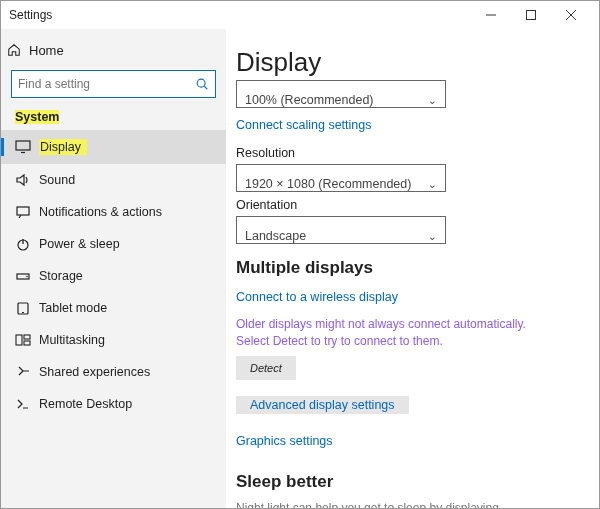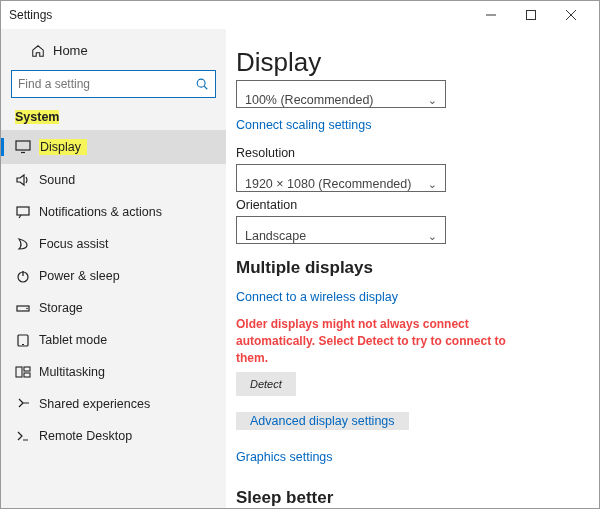--- a/index.html
+++ b/index.html
@@ -3,21 +3,21 @@
 <meta charset="utf-8">
 <style>
 * { box-sizing: border-box; margin: 0; padding: 0; font-family: "Segoe UI", Arial, sans-serif; }
 html, body { width: 600px; height: 509px; overflow: hidden; background: #fff; }
 .window { width: 600px; height: 509px; border: 1px solid #999; display: flex; flex-direction: column; background: #fff; }
 .titlebar { display: flex; align-items: center; height: 28px; padding: 0 8px; font-size: 12px; color: #222; }
 .titlebar .title { flex: 1; }
 .winbtn { width: 40px; height: 28px; display: flex; align-items: center; justify-content: center; font-size: 13px; color: #333; cursor: default; font-family: Arial, sans-serif; }
 .body { flex: 1; display: flex; min-height: 0; }
 .sidebar { width: 225px; background: #f3f3f3; padding: 6px 0 0 0; display: flex; flex-direction: column; }
-.home-row { display: flex; align-items: flex-end; padding: 8px 30px; font-size: 13px; color: #222; }
+.home-row { display: flex; align-items: flex-start; padding: 8px 6px; font-size: 13px; color: #222; }
 .home-row .icon { width: 22px; display: flex; align-items: center; justify-content: flex-start; }
 .search-wrap { padding: 4px 10px 6px 10px; }
 .search { width: 100%; height: 28px; border: 1px solid #0a6fb8; background: #fff; display: flex; align-items: center; padding: 0 6px; }
 .search input { flex: 1; border: none; outline: none; font-size: 12px; color: #777; background: transparent; }
 .search .sicon { color: #0a6fb8; font-size: 13px; }
 .category { font-size: 12.5px; font-weight: 700; color: #222; padding: 6px 14px 6px 14px; }
 .hl-yellow { background: #f5f55a; }
 .nav { display: flex; flex-direction: column; }
 .nav-item { display: flex; align-items: center; padding: 9px 14px; font-size: 12.5px; color: #222; cursor: default; position: relative; }
 .nav-item .icon { width: 24px; display: flex; align-items: center; justify-content: flex-start; color: #333; }
@@ -26,21 +26,21 @@
 .nav-item .label-wrap { display: inline-block; padding: 1px 6px 1px 1px; }
 .content { flex: 1; padding: 18px 18px 0 10px; overflow: hidden; position: relative; }
 .content h1 { font-size: 26px; font-weight: 400; color: #222; margin-bottom: 8px; }
 .dropdown { width: 210px; height: 28px; border: 1px solid #666; display: flex; align-items: flex-end; padding: 0 8px; font-size: 12.5px; color: #444; margin-bottom: 6px; cursor: default; }
 .dropdown .val { flex: 1; }
 .dropdown .chev { color: #555; font-size: 11px; }
 .link { color: #0067c0; font-size: 12.5px; margin: 4px 0 10px 0; display: inline-block; }
 .link.hl { background: #e5e5e5; padding: 2px 14px; }
 .field-label { font-size: 12.5px; color: #222; margin: 4px 0 4px 0; }
 .section-head { font-size: 17px; font-weight: 600; color: #222; margin: 14px 0 8px 0; }
-.desc { font-size: 12px; color: #ef4444; line-height: 1.4; margin: 2px 0 6px 0; width: 300px; font-weight: bold; }
+.desc { font-size: 12px; color: #8b5cf6; line-height: 1.4; margin: 2px 0 6px 0; width: 300px; }
 .detect-btn { background: #e5e5e5; border: none; padding: 6px 14px; font-size: 11px; color: #222; cursor: default; margin-bottom: 12px; font-style: italic; }
 .sb-desc { font-size: 12px; color: #777; line-height: 1.4; margin: 2px 0 6px 0; width: 300px; }
 .fade-top { position: relative; overflow: hidden; }
 svg { display: block; }
 </style>
 </head>
 <body>
 
 <div class="window">
   <div class="titlebar">
@@ -112,28 +112,20 @@
               <svg width="16" height="14" viewBox="0 0 16 14">
                 <rect x="2" y="2" width="12" height="8" fill="none" stroke="#222" stroke-width="1.2"></rect>
                 <path d="M6 10 L4 13" stroke="#222" stroke-width="1.2"></path>
               </svg>
             </span>
           <span>Notifications &amp; actions</span>
         </div>
         <div class="nav-item">
           <span class="icon">
               <svg width="16" height="14" viewBox="0 0 16 14">
-                <path d="M4 2 Q12 4 12 8 Q12 12 4 12 Q8 8 4 2 Z" fill="none" stroke="#222" stroke-width="1.2"></path>
-              </svg>
-            </span>
-          <span>Focus assist</span>
-        </div>
-        <div class="nav-item">
-          <span class="icon">
-              <svg width="16" height="14" viewBox="0 0 16 14">
                 <circle cx="8" cy="8" r="5" fill="none" stroke="#222" stroke-width="1.2"></circle>
                 <line x1="8" y1="2" x2="8" y2="7" stroke="#222" stroke-width="1.3"></line>
               </svg>
             </span>
           <span>Power &amp; sleep</span>
         </div>
         <div class="nav-item">
           <span class="icon">
               <svg width="16" height="14" viewBox="0 0 16 14">
                 <rect x="2" y="5" width="12" height="5" fill="none" stroke="#222" stroke-width="1.2"></rect>

